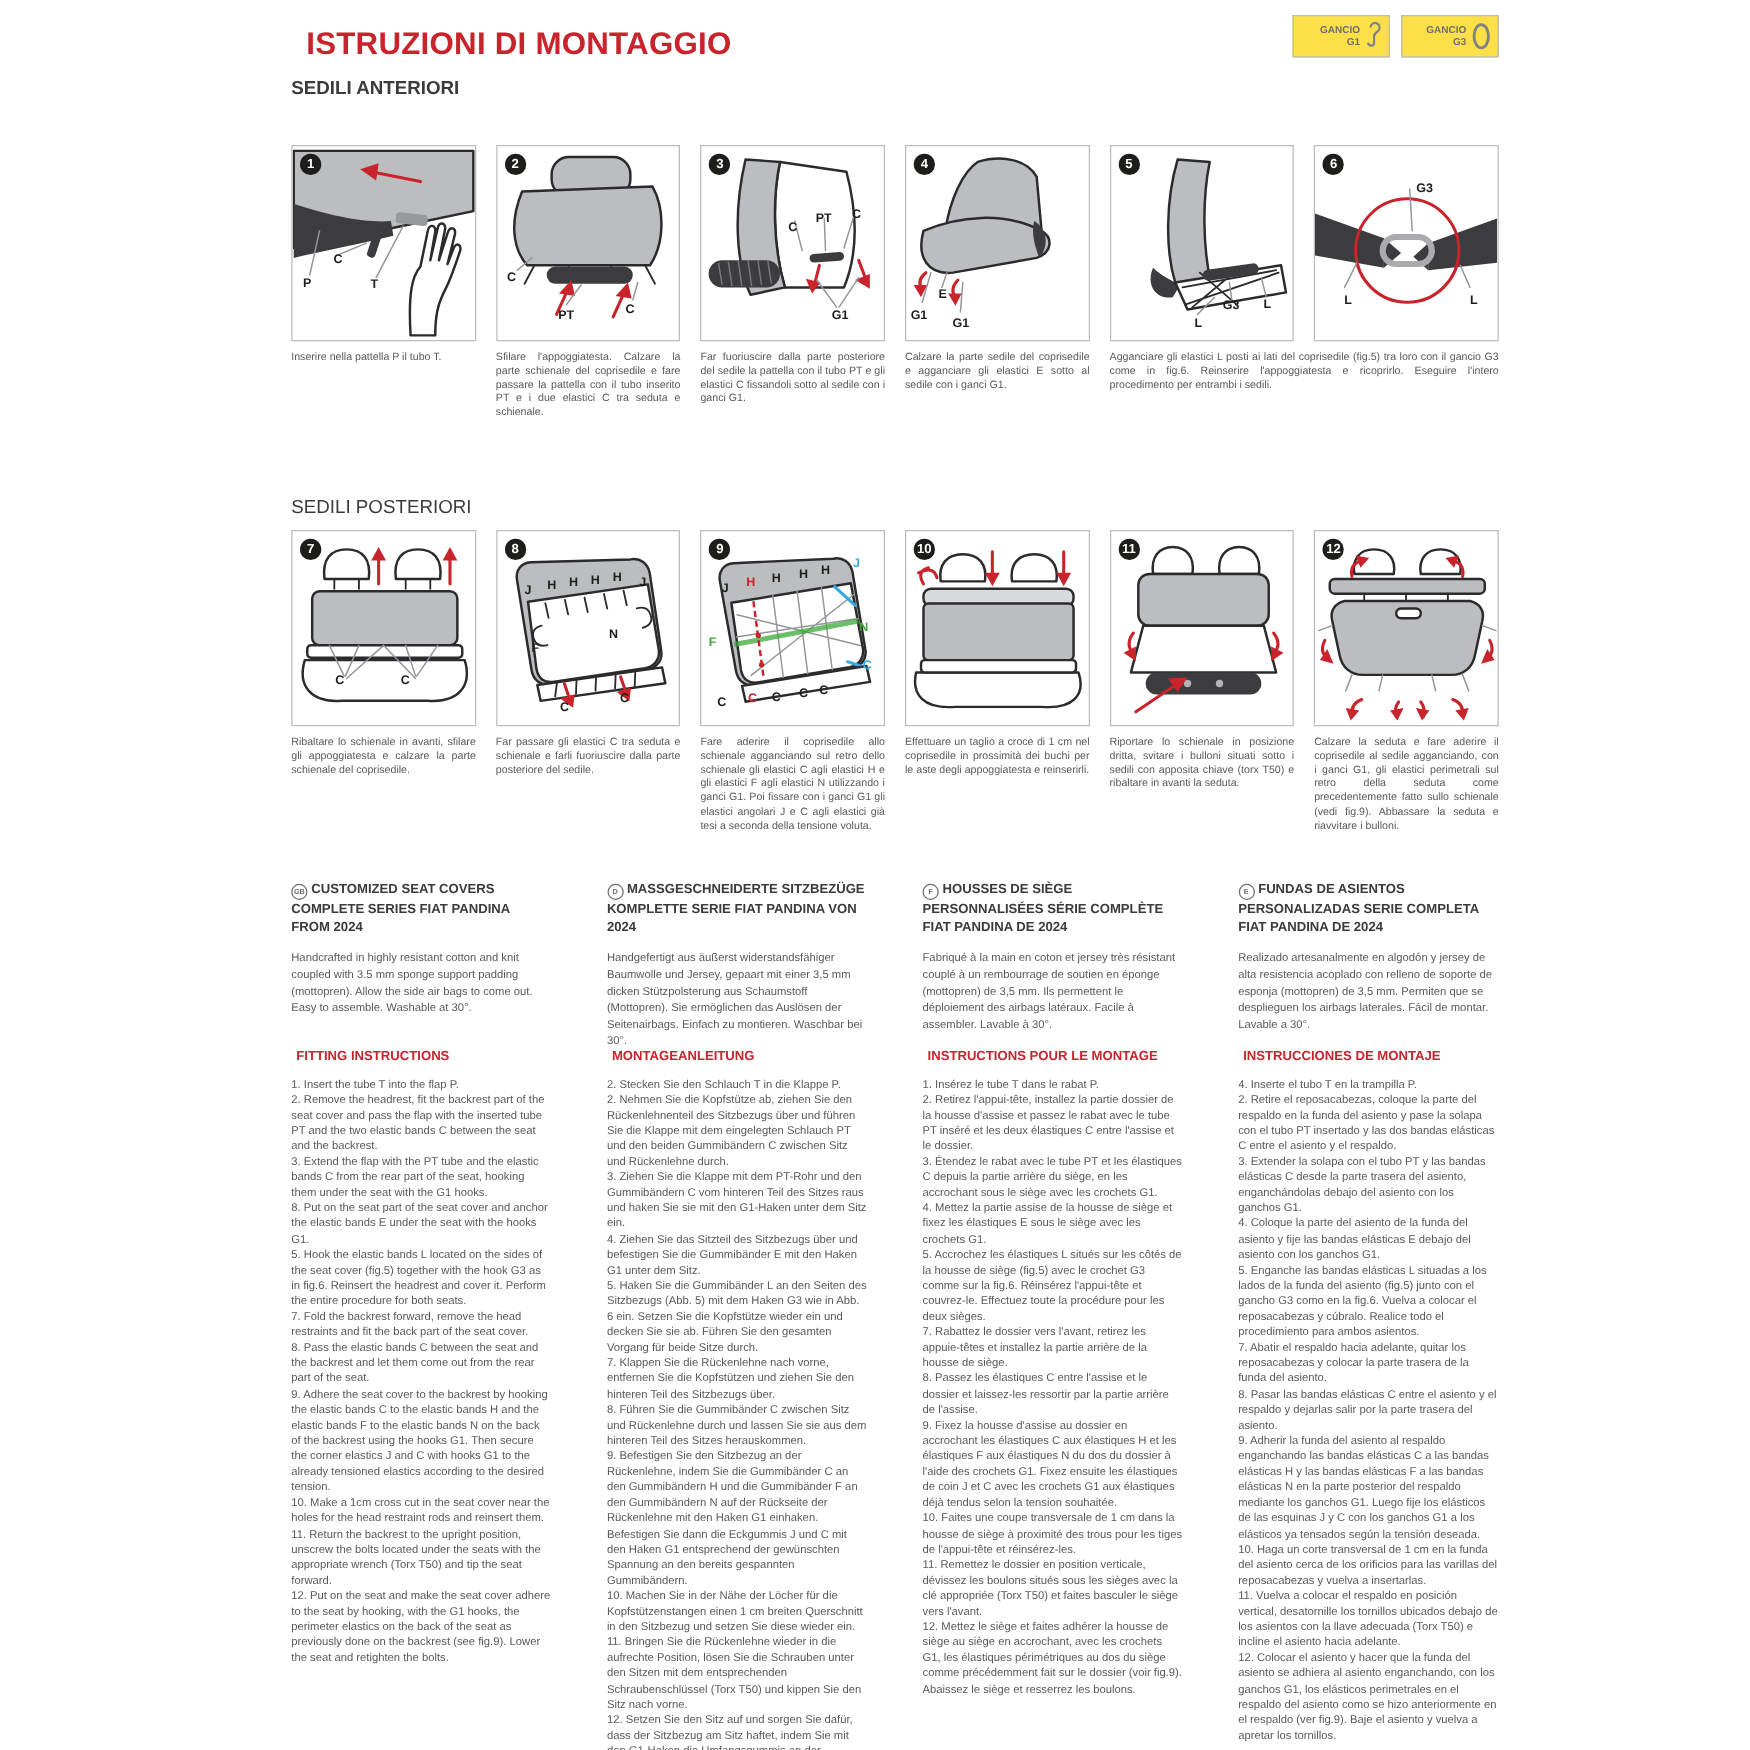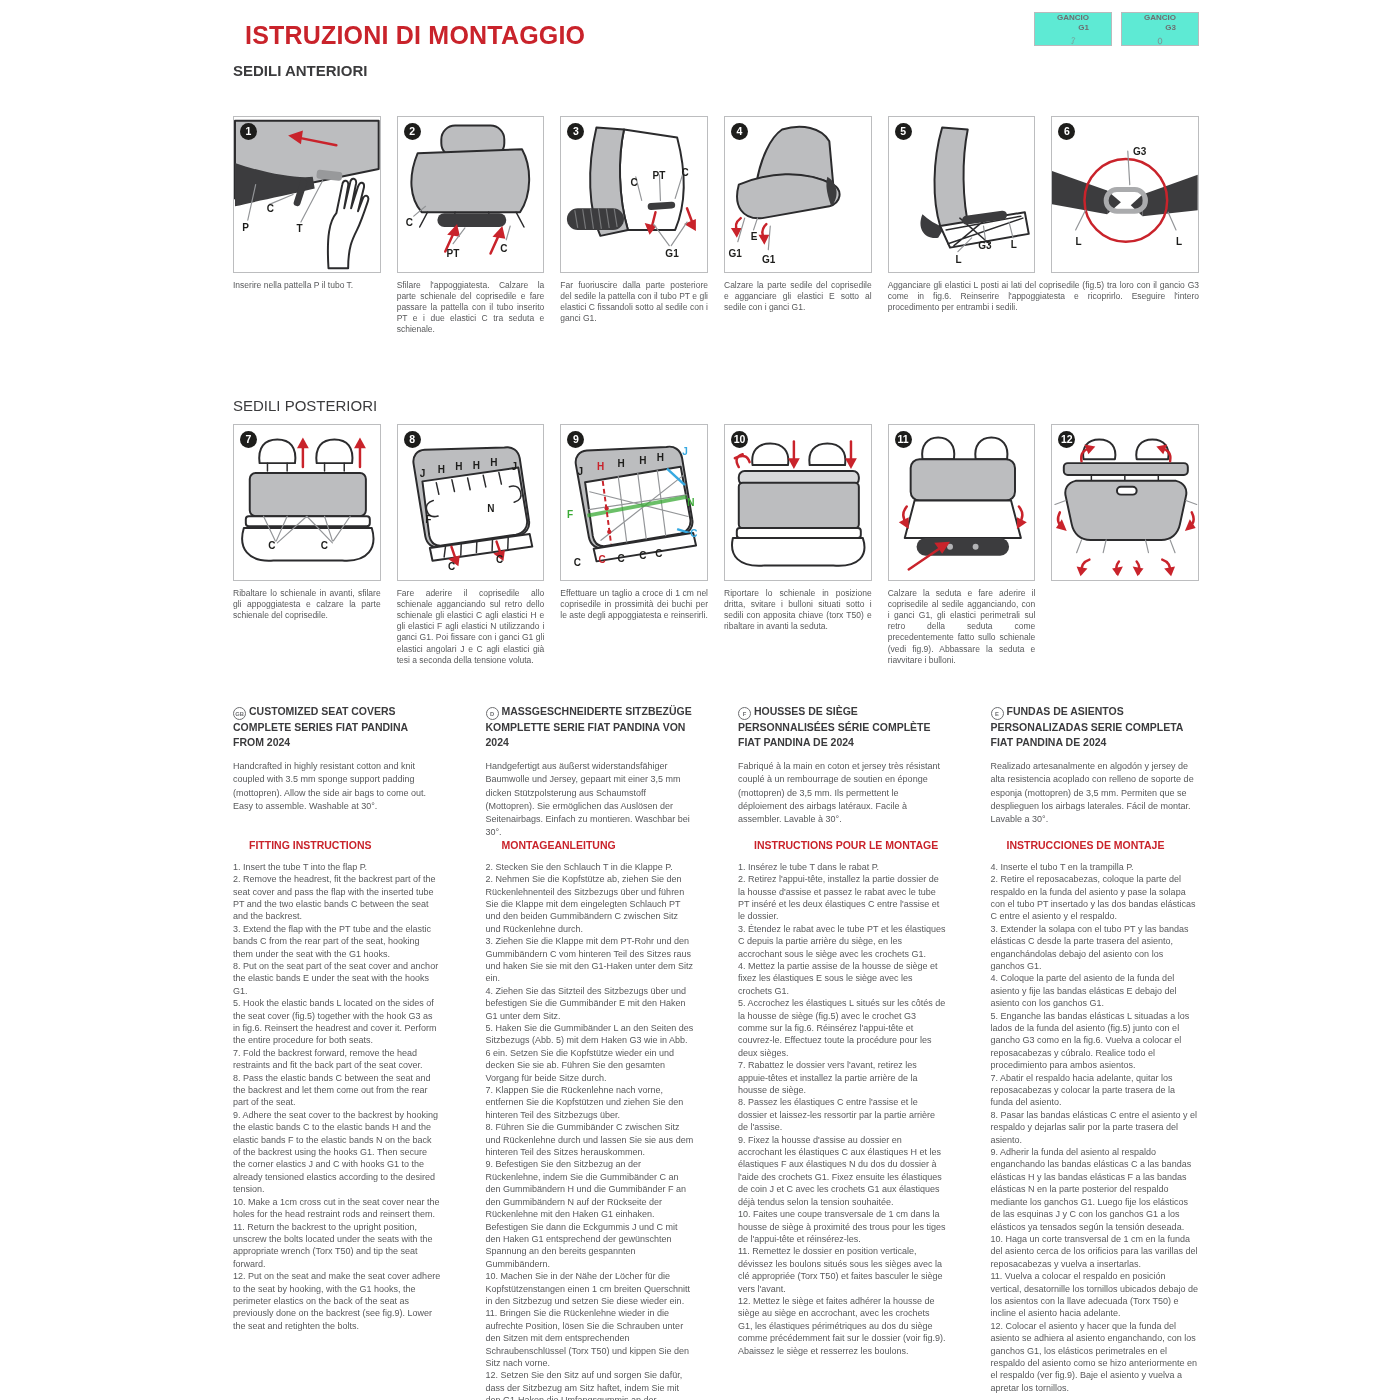--- a/index.html
+++ b/index.html
@@ -3,21 +3,21 @@
 <meta charset="utf-8">
 <style>
   html,body{margin:0;padding:0;background:#fff;width:1400px;height:1400px;overflow:hidden;
     font-family:"Liberation Sans","DejaVu Sans",sans-serif;-webkit-font-smoothing:antialiased;}
   .page{position:relative;width:966px;margin-left:233px;padding-top:10px;}
   
   .hdr{display:flex;justify-content:space-between;align-items:flex-start;}
   h1{margin:12px;font-size:25px;line-height:1.1;font-weight:bold;color:#c9232b;letter-spacing:.2px;}
   .sub{margin-top:4px;font-size:15px;font-weight:bold;color:#3b3b3d;}
   .hooks{display:flex;gap:9px;margin-top:2px;}
-  .hookbox{width:66px;height:32px;border:1px solid #b9babc;display:flex;align-items:center;justify-content:flex-end;gap:4px;padding:0 5px;background:#5eead4;flex-direction:column;}
+  .hookbox{width:66px;height:32px;border:1px solid #b9babc;display:flex;align-items:center;justify-content:flex-end;gap:4px;padding:0 5px;background:#fde047;}
   .hooktxt{font-size:8px;font-weight:bold;color:#6d6e71;text-align:right;line-height:1.25;}
   
   .prow{display:grid;grid-template-columns:repeat(6,1fr);gap:16px;margin-top:37px;}
   .prow.rear{margin-top:10px;}
   .panel{position:relative;height:155px;border:1px solid #bcbdbf;background:#fff;overflow:hidden;}
   .panel svg{position:absolute;inset:0;width:100%;height:100%;}
   .pnum{position:absolute;top:6px;left:6px;width:17px;height:17px;border-radius:50%;background:#1d1d1b;color:#fff;
     font-size:10.5px;font-weight:bold;display:flex;align-items:center;justify-content:center;z-index:3;}
   .labels{position:absolute;inset:0;z-index:2;}
   .plabel{position:absolute;transform:translate(-50%,-50%);font-size:10px;font-weight:bold;color:#1d1d1b;white-space:nowrap;}
@@ -29,21 +29,21 @@
   .cap.span2{grid-column:span 2;}
   .rear-h{margin:0;font-size:15px;font-weight:normal;color:#3b3b3d;}
   
   .intros{display:grid;grid-template-columns:repeat(4,1fr);gap:44px;min-height:135px;align-items:start;}
   .i-title{font-size:10.5px;font-weight:bold;color:#3b3b3d;line-height:1.4;margin-bottom:11px;}
   .badge{display:inline-flex;align-items:center;justify-content:center;width:11px;height:11px;border:1px solid #6d6e71;
     border-radius:50%;font-size:5.8px;font-weight:bold;color:#6d6e71;vertical-align:-1px;margin-right:3px;}
   .i-body{font-size:9px;line-height:1.45;color:#58595b;}
   
   .instr{display:grid;grid-template-columns:repeat(4,1fr);gap:44px;align-items:start;margin-top:0;}
-  .instr h3{margin:0 0 10px 16px;font-size:10.5px;font-weight:bold;color:#c9232b;}
+  .instr h3{margin:0 0 10px 4px;font-size:10.5px;font-weight:bold;color:#c9232b;}
   .steps .step{margin:0;font-size:9px;line-height:1.38;color:#58595b;}
   
   .s-out{fill:#fff;stroke:#2b2b2d;stroke-width:2;stroke-linejoin:round;}
   .s-gray{fill:#bcbdbf;stroke:#2b2b2d;stroke-width:2;stroke-linejoin:round;}
   .s-dark{fill:#3c3c3e;stroke:none;}
   .s-line{fill:none;stroke:#2b2b2d;stroke-width:1.5;stroke-linecap:round;}
   .s-thin{fill:none;stroke:#939598;stroke-width:1.2;stroke-linecap:round;}
   .s-rib{fill:none;stroke:#77787a;stroke-width:1.2;}
   .s-red{fill:none;stroke:#c9232b;stroke-width:2.5;stroke-linecap:round;}
   .s-redf{fill:#c9232b;stroke:none;}
@@ -375,20 +375,21 @@
         <path class="s-red" d="M112,134 q9,3 8,13"></path>
           <polygon class="s-redf" points="121,151 125,141 114,143"></polygon>
       </svg>
       <div class="labels"></div>
       <div class="pnum">12</div>
     </figure>
   </div>
 
   <div class="cap-grid rear">
     <div class="cap">Ribaltare lo schienale in avanti, sfilare gli appoggiatesta e calzare la parte schienale del coprisedile.</div>
+    <div class="cap">Far passare gli elastici C tra seduta e schienale e farli fuoriuscire dalla parte posteriore del sedile.</div>
     <div class="cap">Fare aderire il coprisedile allo schienale agganciando sul retro dello schienale gli elastici C agli elastici H e gli elastici F agli elastici N utilizzando i ganci G1. Poi fissare con i ganci G1 gli elastici angolari J e C agli elastici già tesi a seconda della tensione voluta.</div>
     <div class="cap">Effettuare un taglio a croce di 1 cm nel coprisedile in prossimità dei buchi per le aste degli appoggiatesta e reinserirli.</div>
     <div class="cap">Riportare lo schienale in posizione dritta, svitare i bulloni situati sotto i sedili con apposita chiave (torx T50) e ribaltare in avanti la seduta.</div>
     <div class="cap">Calzare la seduta e fare aderire il coprisedile al sedile agganciando, con i ganci G1, gli elastici perimetrali sul retro della seduta come precedentemente fatto sullo schienale (vedi fig.9). Abbassare la seduta e riavvitare i bulloni.</div>
   </div>
 
   <div class="intros">
     <div>
       <div class="i-title"><span class="badge">GB</span><span>CUSTOMIZED SEAT COVERS COMPLETE SERIES FIAT PANDINA FROM 2024</span></div>
       <div class="i-body">Handcrafted in highly resistant cotton and knit coupled with 3.5 mm sponge support padding (mottopren). Allow the side air bags to come out. Easy to assemble. Washable at 30°.</div>

